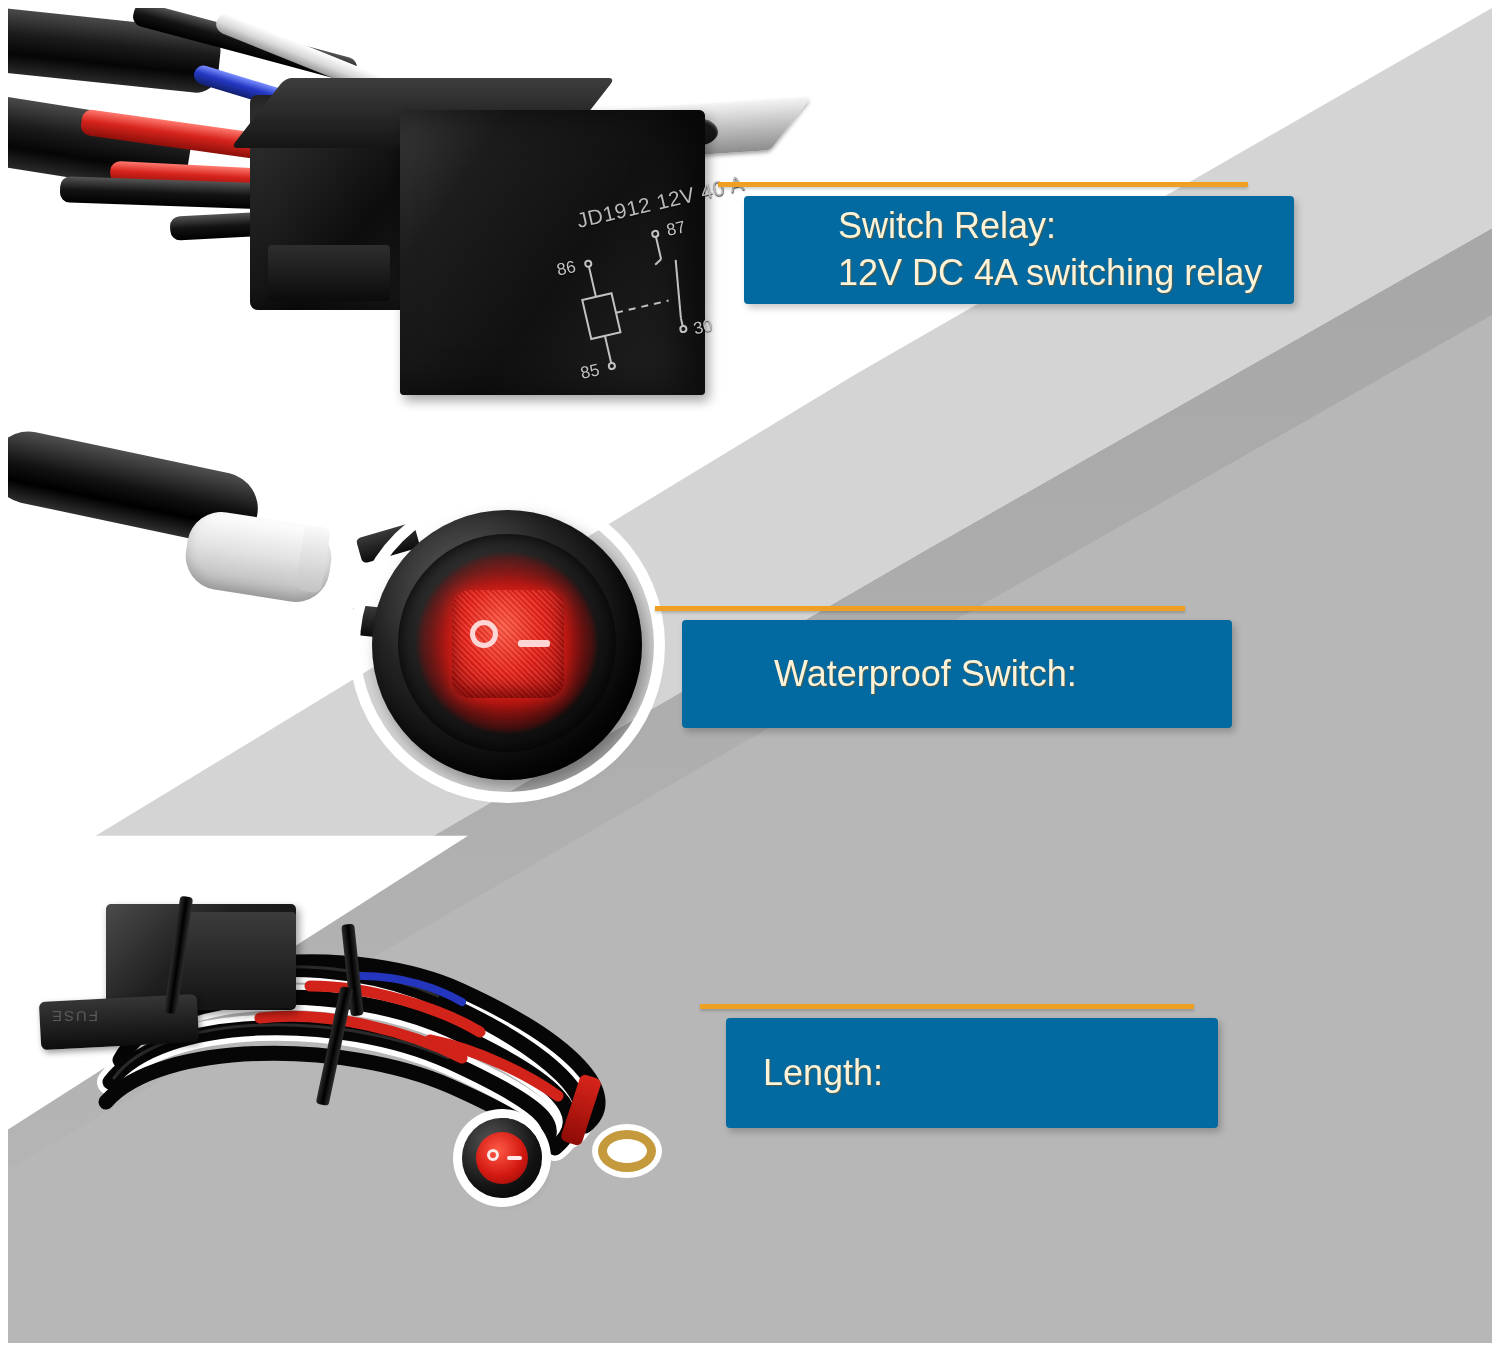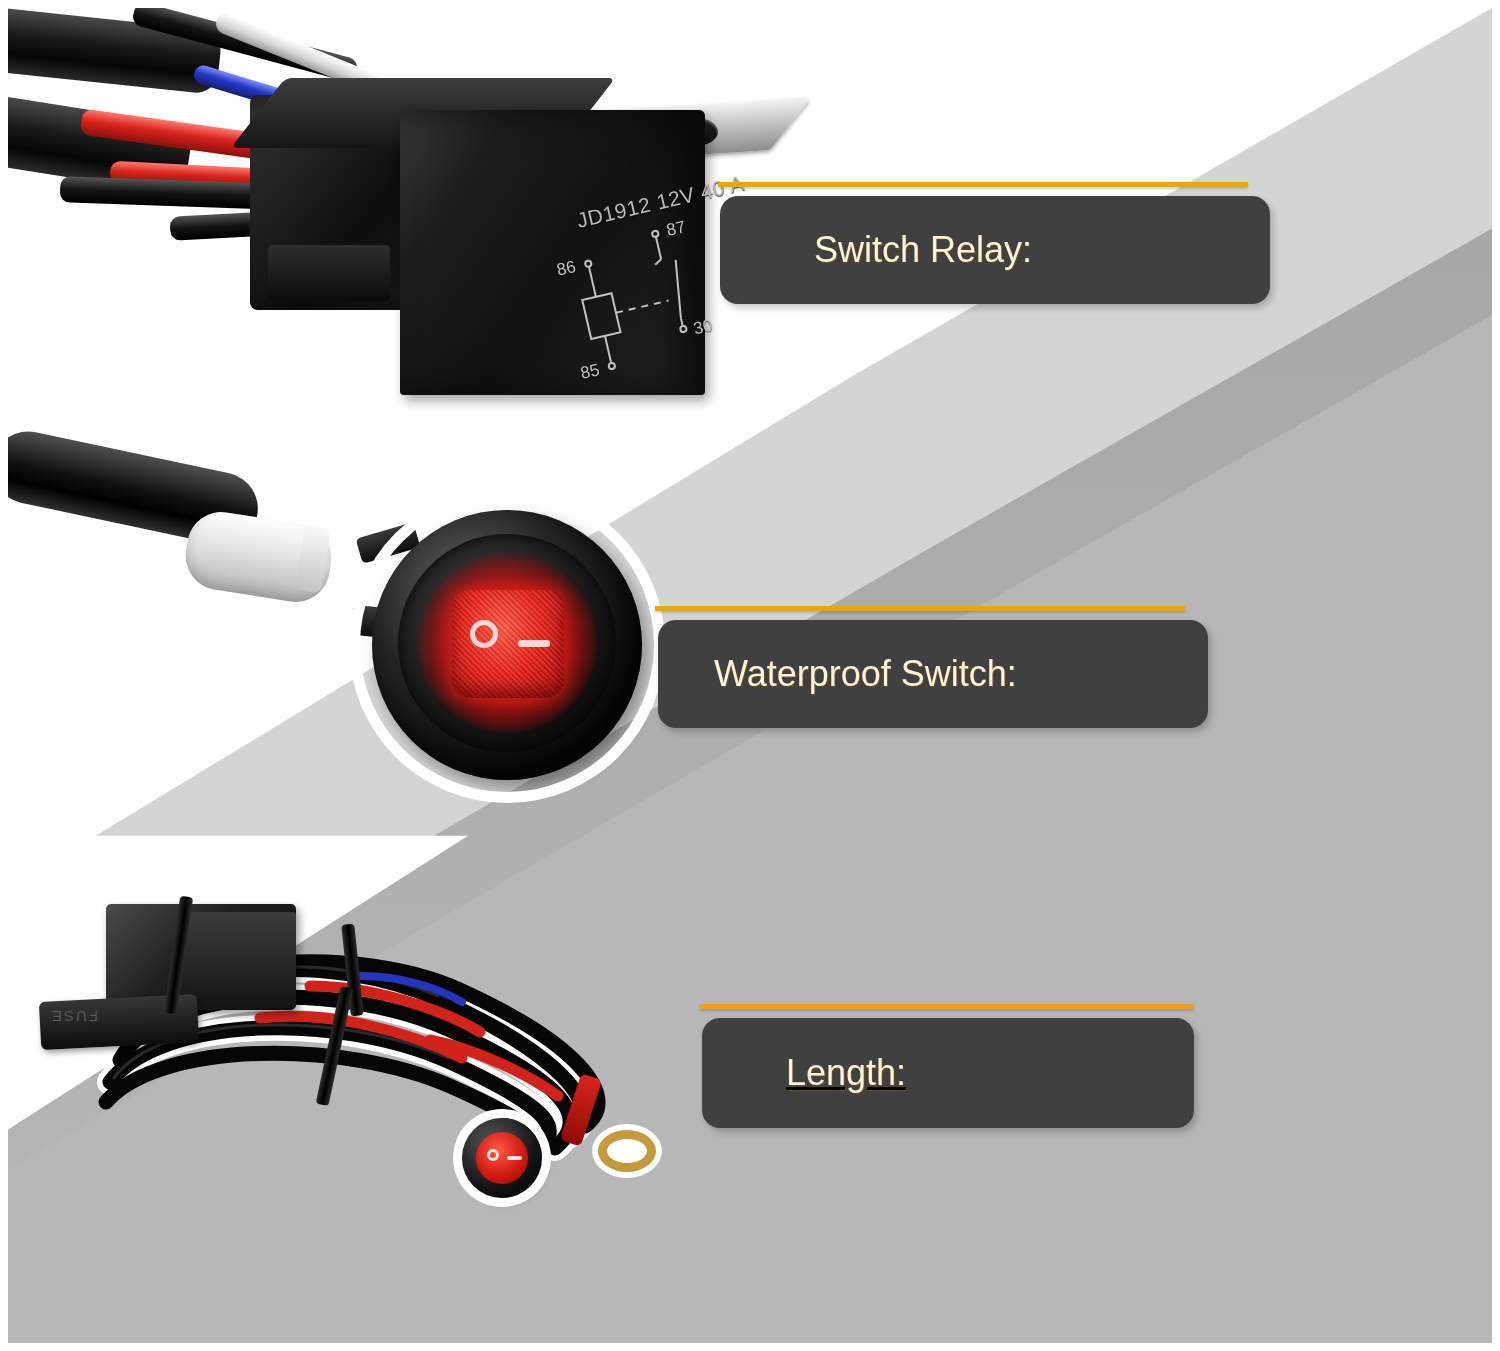--- a/index.html
+++ b/index.html
@@ -69,26 +69,27 @@
 
   .rule {
     position: absolute;
     height: 5px;
     background: #f0a020;
     box-shadow: 0 2px 3px rgba(0,0,0,.18);
   }
 
   .callout {
     position: absolute;
-    background: #404040;
-    border-radius: 18px;
+    background: #0369a1;
+    border-radius: 4px;
     box-shadow: 3px 4px 7px rgba(0,0,0,.22);
     display: flex;
     flex-direction: column;
     justify-content: center;
+    margin-left: 24px;
   }
   .callout .line {
     font-size: 36px;
     line-height: 1.30;
     color: #fdf3d8;
     white-space: nowrap;
     text-shadow: 1px 1px 1px rgba(150,85,0,.55);
   }
 
   
@@ -418,20 +419,21 @@
       <span class="sch-txt" style="left:2px;  top:118px;">85</span>
       <span class="sch-txt" style="left:122px;top:100px;">30</span>
     </div>
   </div>
 
   <div class="section">
 
     <div class="rule" style="left:718px; top:182px; width:530px;"></div>
     <div class="callout" style="left:720px; top:196px; width:550px; height:108px; padding-left:94px;">
       <div class="line">Switch Relay:</div>
+      <div class="line">12V DC 4A switching relay</div>
     </div>
   </div>
 
   <div class="photo switch-photo">
     <div class="sw-cable"></div>
     <div class="sw-boot"></div>
     <div class="sw-boot-ring"></div>
     <div class="sw-tab" style="left:358px; top:100px; width:60px; height:26px; transform:rotate(-16deg);"></div>
     <div class="sw-tab" style="left:352px; top:178px; width:66px; height:30px; transform:rotate(6deg);"></div>
     <div class="sw-bezel"></div>
@@ -439,21 +441,21 @@
     <div class="sw-glow"></div>
     <div class="sw-rocker"></div>
     <div class="sw-o"></div>
     <div class="sw-dash"></div>
     <div class="sw-halo"></div>
   </div>
 
   <div class="section">
 
     <div class="rule" style="left:655px; top:606px; width:530px;"></div>
-    <div class="callout" style="left:658px; top:620px; width:550px; height:108px; padding-left:56px;">
+    <div class="callout" style="left:658px; top:620px; width:550px; height:108px; padding-left:92px;">
       <div class="line">Waterproof Switch:</div>
     </div>
   </div>
 
   <div class="photo harness-photo">
 
     <svg width="700" height="340" style="position:absolute; left:0; top:0;">
       <path d="M110,8 L640,8 L660,40 L600,150 L520,250 L300,270 L120,230 L20,170 L8,80 Z" fill="#ffffff" opacity="0"></path>
     </svg>
 
@@ -500,19 +502,19 @@
 
     <div class="mini-sw"></div>
     <div class="mini-sw-face"></div>
     <div class="mini-o"></div>
     <div class="mini-dash"></div>
   </div>
 
   <div class="section">
 
     <div class="rule" style="left:700px; top:1004px; width:494px;"></div>
-    <div class="callout" style="left:702px; top:1018px; width:492px; height:110px; padding-left:84px;text-decoration:underline;">
+    <div class="callout" style="left:702px; top:1018px; width:492px; height:110px; padding-left:37px;">
       <div class="line">Length:</div>
     </div>
   </div>
 
   <div class="frame-border"></div>
 </div>
 
 </body></html>

